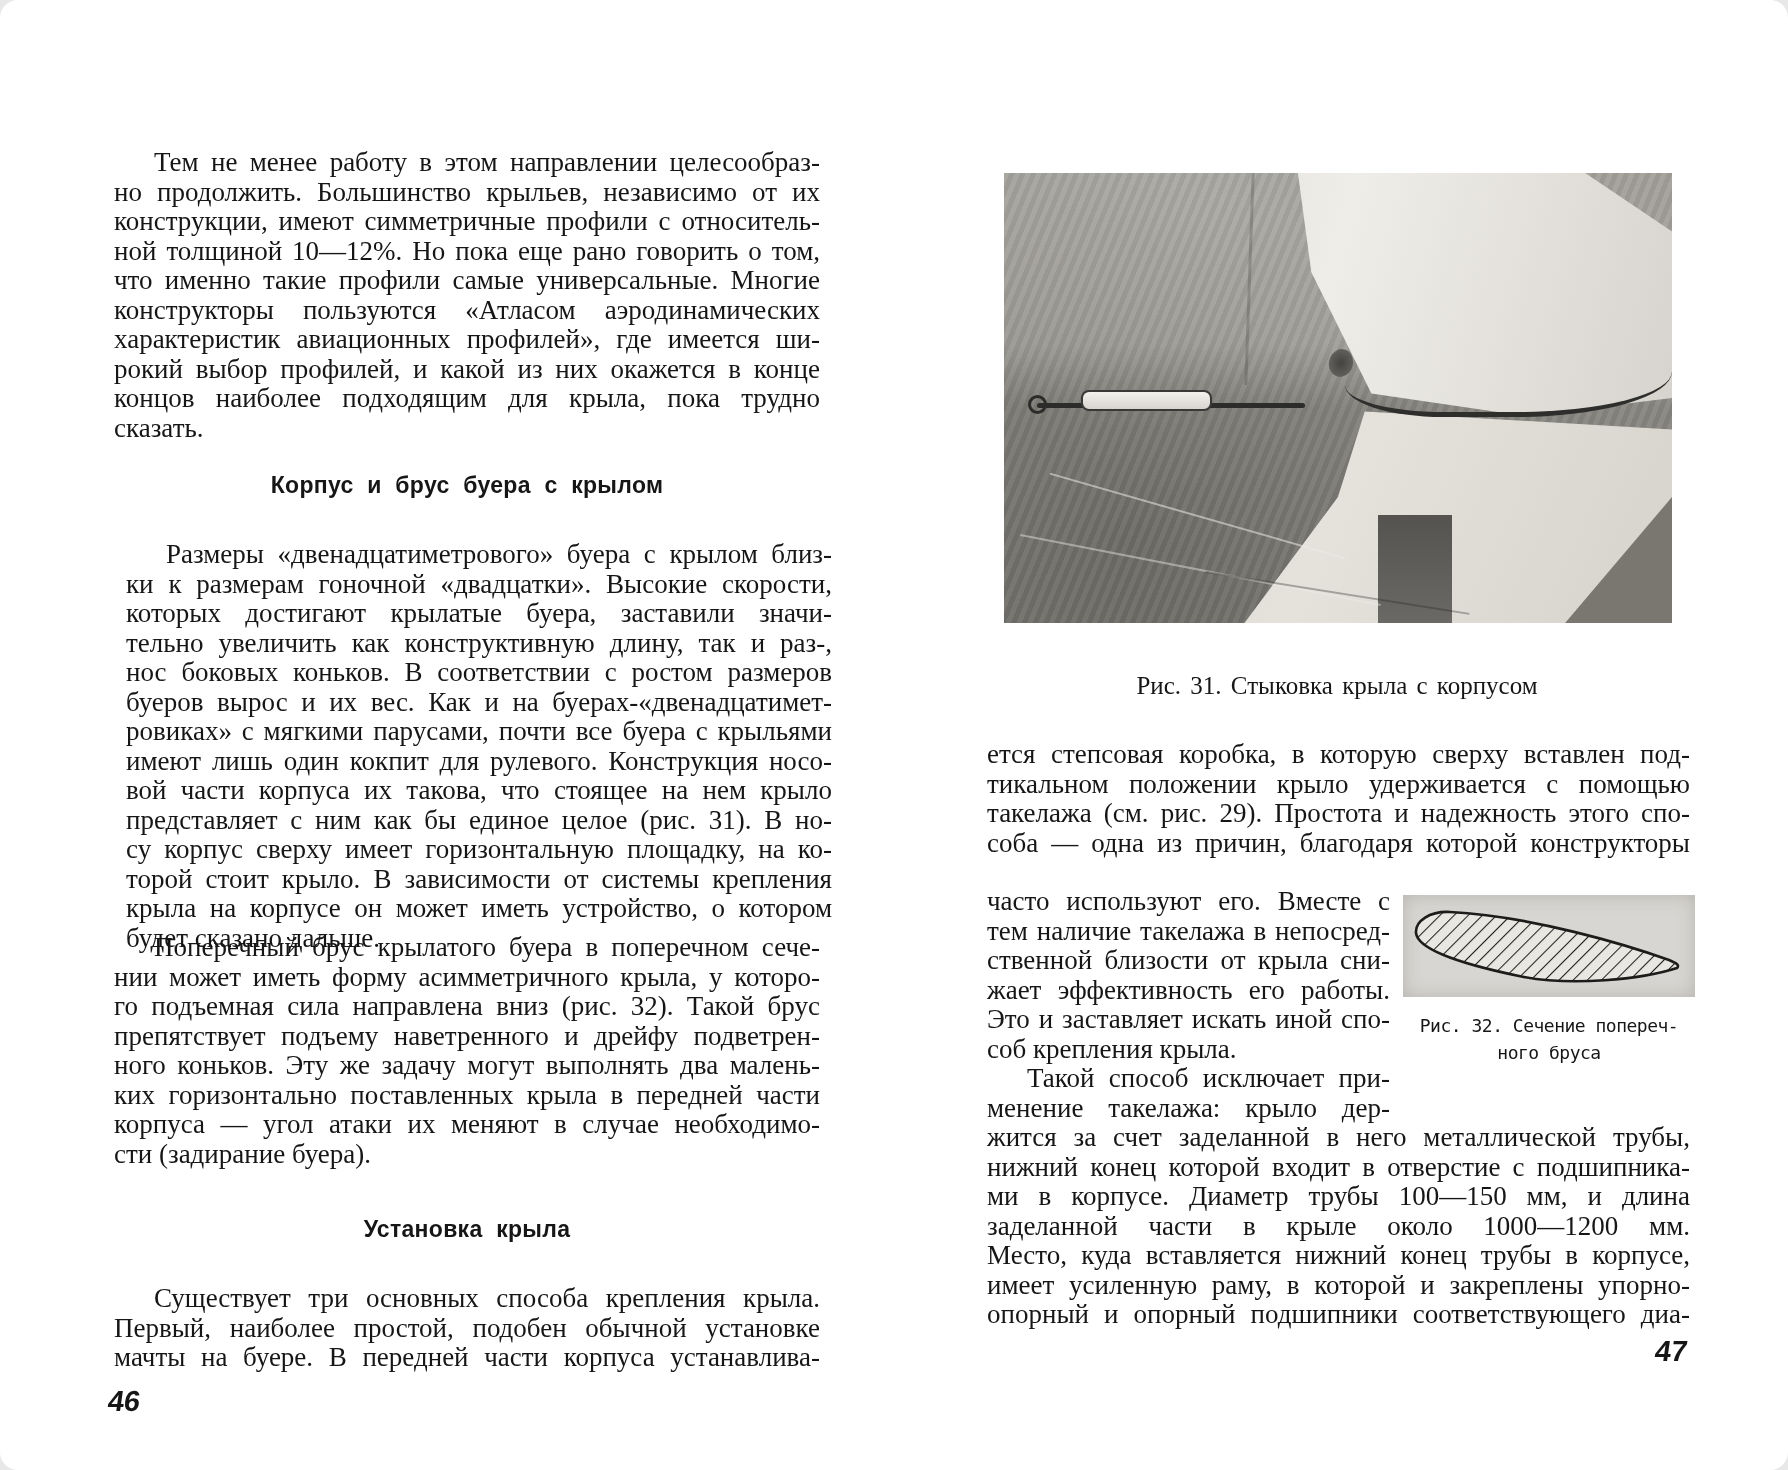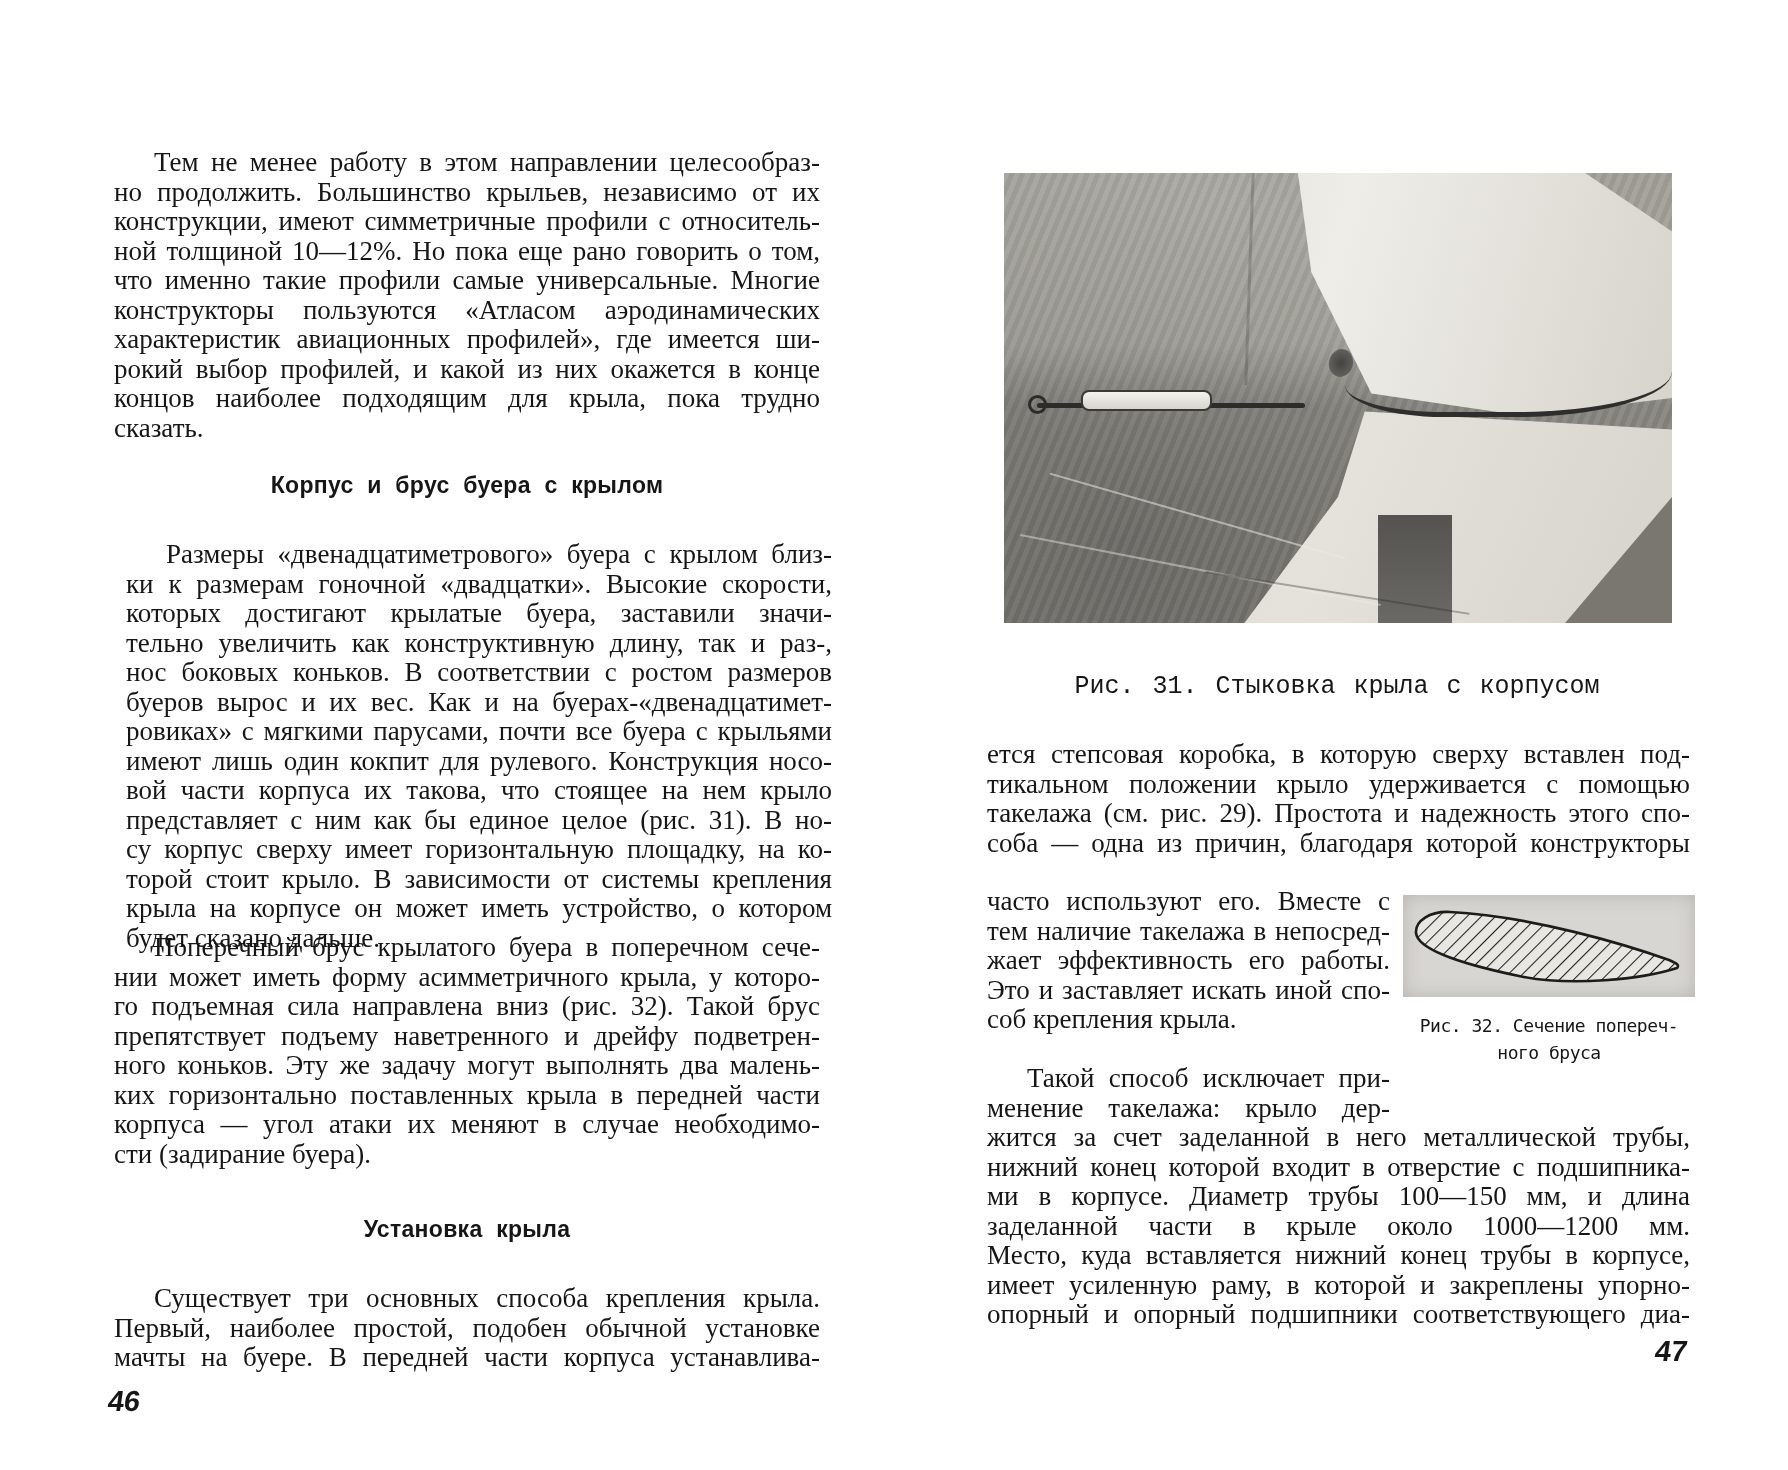--- a/index.html
+++ b/index.html
@@ -1,18 +1,18 @@
 <!DOCTYPE html>
 <html><head>
 <meta charset="utf-8">
 <style>
   html,body { margin:0; padding:0; background:#e8e8e8; }
   #spread {
     position:relative; width:1788px; height:1470px; background:#ffffff;
-    font-family:"Liberation Serif", serif; color:#161616; overflow:hidden;
+    font-family:"Liberation Serif", serif; color:#161616; overflow:hidden;border-radius:18px;
   }
   .abs { position:absolute; }
 
   
   .para { line-height:29.5px; font-size:27px; }
   .tline { text-align:justify; text-align-last:justify; -moz-text-align-last:justify; white-space:normal; }
   .tline.lastline { text-align-last:left; -moz-text-align-last:left; }
   .tline.indent { text-indent:40px; }
 
   .heading {
@@ -134,32 +134,33 @@
     <div class="ph-seam"></div>
     <div class="ph-blob"></div>
     <div class="ph-rod"></div>
     <div class="ph-rodtip"></div>
     <div class="ph-sleeve"></div>
     <div class="ph-scr1"></div>
     <div class="ph-scr2"></div>
     <div class="ph-scr3"></div>
   </div>
 
-  <div class="abs figcap" style="left:987px; top:672px; width:700px;font-family:Liberation Mono, monospace;">Рис. 31. Стыковка крыла с корпусом</div>
+  <div class="abs figcap" style="left:987px; top:672px; width:700px;">Рис. 31. Стыковка крыла с корпусом</div>
 
   <div class="abs para" style="left:987px; top:740px; width:703px;">
       <div class="tline">ется степсовая коробка, в которую сверху вставлен под-</div>
       <div class="tline">тикальном положении  крыло удерживается с помощью</div>
       <div class="tline">такелажа (см. рис. 29). Простота и надежность этого спо-</div>
       <div class="tline">соба — одна из причин, благодаря которой конструкторы</div>
     </div>
 
   <div class="abs para" style="left:987px; top:887px; width:403px;">
       <div class="tline">часто используют его. Вместе с</div>
       <div class="tline">тем наличие такелажа в непосред-</div>
+      <div class="tline">ственной близости от крыла сни-</div>
       <div class="tline">жает эффективность его работы.</div>
       <div class="tline">Это и заставляет искать иной спо-</div>
       <div class="tline lastline">соб крепления крыла.</div>
     </div>
 
   <div class="abs para" style="left:987px; top:1064px; width:403px;">
       <div class="tline indent">Такой способ исключает при-</div>
       <div class="tline">менение такелажа:  крыло  дер-</div>
     </div>
 

